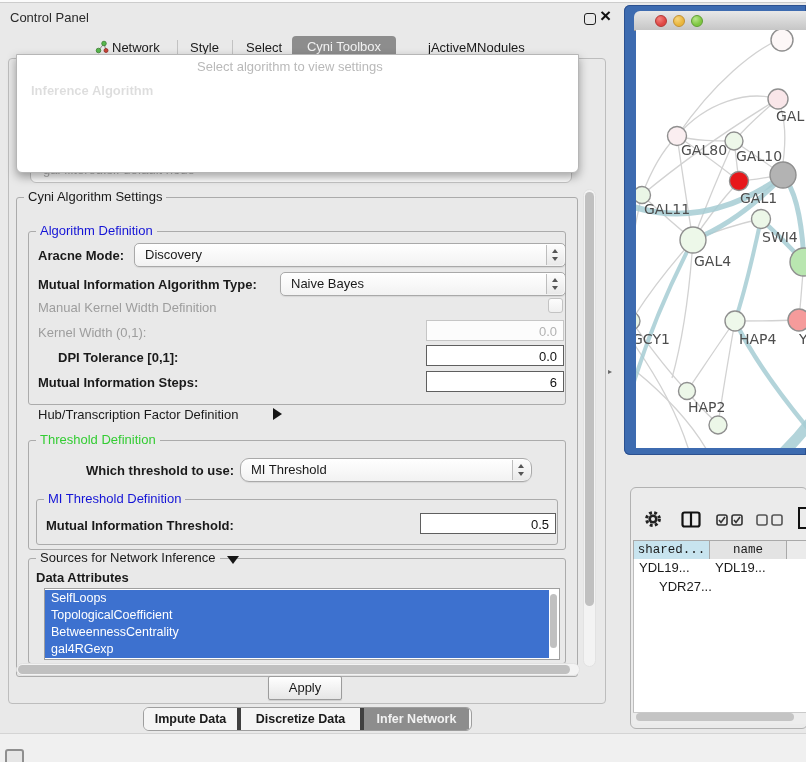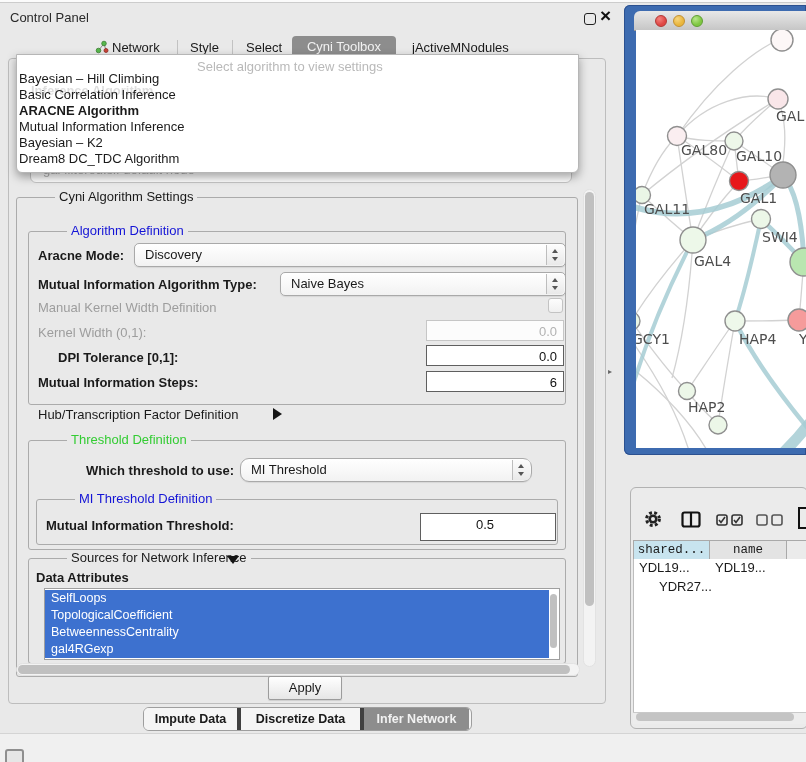--- a/index.html
+++ b/index.html
@@ -6,21 +6,21 @@
   body{
     width:806px;height:762px;position:relative;overflow:hidden;
     background:#e9e9e9;
     font-family:"Liberation Sans",sans-serif;font-size:13px;color:#1a1a1a;
     -webkit-font-smoothing:antialiased;
   }
   .abs{position:absolute;}
   .b{font-weight:700;}
   .gray{color:#9d9d9d;}
   .group{position:absolute;border:1px solid #ababab;border-radius:3px;}
-  .gtitle{position:absolute;background:#e9e9e9;padding:0 4px;line-height:14px;white-space:nowrap;margin-left:31px;}
+  .gtitle{position:absolute;background:#e9e9e9;padding:0 4px;line-height:14px;white-space:nowrap;}
   .blue-t{color:#1414d6;}
   .green-t{color:#33cc33;}
   .combo{position:absolute;background:linear-gradient(#ffffff,#f2f2f2);border:1px solid #a9a9a9;border-radius:5px;box-shadow:0 1px 1px rgba(0,0,0,.08);}
   .combo .val{position:absolute;left:10px;top:0;line-height:22px;white-space:nowrap;}
   .stepper{position:absolute;right:1px;top:1px;bottom:1px;width:17px;border-left:1px solid #bdbdbd;border-radius:0 4px 4px 0;background:linear-gradient(#fcfcfc,#e9e9e9);}
   .tri-up{position:absolute;left:5px;top:4px;width:0;height:0;border-left:3.5px solid transparent;border-right:3.5px solid transparent;border-bottom:4.5px solid #555;}
   .tri-dn{position:absolute;left:5px;bottom:4px;width:0;height:0;border-left:3.5px solid transparent;border-right:3.5px solid transparent;border-top:4.5px solid #555;}
   .field{position:absolute;background:#fff;text-align:right;line-height:21px;padding-right:6px;box-sizing:border-box;}
   .field.en{border:1px solid #5f5f5f;color:#111;}
   .field.dis{border:1px solid #c6c6c6;color:#b2b2b2;background:#fcfcfc;}
@@ -61,39 +61,31 @@
     <circle cx="3.5" cy="10.5" r="2.3" fill="#57b84c" stroke="#3c7d34" stroke-width="0.8"></circle>
     <circle cx="11" cy="10.5" r="2" fill="#cc4438" stroke="#8d2b23" stroke-width="0.8"></circle>
   </svg>
 </span>
 <div class="tab-label" style="left:112px;">Network</div>
 <div class="sep" style="left:177px;"></div>
 <div class="tab-label" style="left:190px;text-align:right;">Style</div>
 <div class="sep" style="left:232px;"></div>
 <div class="tab-label" style="left:246px;">Select</div>
 <div class="abs" style="left:292px;top:36px;width:104px;height:22px;background:#8d8d8d;border-radius:4px;color:#f2f2f2;text-align:center;line-height:22px;">Cyni Toolbox</div>
-<div class="tab-label" style="left:412px;">jActiveMNodules</div>
+<div class="tab-label" style="left:428px;">jActiveMNodules</div>
 
 <div class="abs" style="left:8px;top:58px;width:596px;height:644px;border:1px solid #bdbdbd;border-radius:4px;"></div>
 
 <div class="abs" style="left:30px;top:156px;width:540px;height:25px;border:1px solid #c4c4c4;border-radius:6px;background:#fcfcfc;z-index:5;">
   <span class="abs" style="left:12px;top:0;line-height:25px;color:#b0b0b0;">gal filtered.sif default node</span>
 </div>
 
 <div class="abs" style="left:16px;top:54px;width:561px;height:117px;background:#ffffff;border:1px solid #b6b6b6;border-radius:0 0 6px 6px;box-shadow:0 4px 10px rgba(0,0,0,0.35);z-index:10;">
   <span class="abs" style="left:14px;top:28px;font-weight:700;color:#000;opacity:0.13;">Inference Algorithm</span>
   <span class="abs" style="left:180px;top:4px;color:#b9b9b9;">Select algorithm to view settings</span>
-  <div class="abs" id="dd-items" style="left:2px;top:16px;width:540px;">
-      <div class="dd-item">Bayesian – Hill Climbing</div>
-      <div class="dd-item">Basic Correlation Inference</div>
-      <div class="dd-item bold">ARACNE Algorithm</div>
-      <div class="dd-item">Mutual Information Inference</div>
-      <div class="dd-item">Bayesian – K2</div>
-      <div class="dd-item">Dream8 DC_TDC Algorithm</div>
-    </div>
 </div>
 
 <div class="group" style="left:16px;top:197px;width:560px;height:478px;"></div>
 <span class="gtitle" style="left:24px;top:190px;">Cyni Algorithm Settings</span>
 
 <div class="group" style="left:28px;top:231px;width:536px;height:172px;"></div>
 <span class="gtitle blue-t" style="left:36px;top:224px;">Algorithm Definition</span>
 
 <div class="abs b" style="left:38px;top:248px;">Aracne Mode:</div>
 <div class="combo" style="left:134px;top:243px;width:430px;height:22px;">
@@ -136,21 +128,21 @@
   <span class="val">MI Threshold</span>
   <span class="stepper">
       <i class="tri-up"></i>
       <i class="tri-dn"></i>
     </span>
 </div>
 
 <div class="group" style="left:36px;top:499px;width:520px;height:44px;"></div>
 <span class="gtitle blue-t" style="left:44px;top:492px;">MI Threshold Definition</span>
 <div class="abs b" style="left:46px;top:518px;">Mutual Information Threshold:</div>
-<div class="field en" style="left:420px;top:513px;width:136px;height:28px;text-align:center;">0.5</div>
+<div class="field en" style="left:420px;top:513px;width:136px;height:21px;">0.5</div>
 
 <div class="group" style="left:28px;top:558px;width:536px;height:104px;"></div>
 <span class="gtitle" style="left:36px;top:551px;">Sources for Network Inference</span>
 <div class="abs" style="left:227px;top:556px;width:0;height:0;border-left:6px solid transparent;border-right:6px solid transparent;border-top:8px solid #151515;"></div>
 <div class="abs b" style="left:36px;top:570px;">Data Attributes</div>
 <div class="abs" id="attr-list" style="left:44px;top:588px;width:516px;height:72px;border:1px solid #9f9f9f;background:#fff;overflow:hidden;padding-top:1px;box-sizing:border-box;">
   <div class="thumb" style="right:2px;top:5px;width:7px;height:54px;position:absolute;"></div>
 <div class="attr-item">SelfLoops</div>
     <div class="attr-item">TopologicalCoefficient</div>
     <div class="attr-item">BetweennessCentrality</div>

